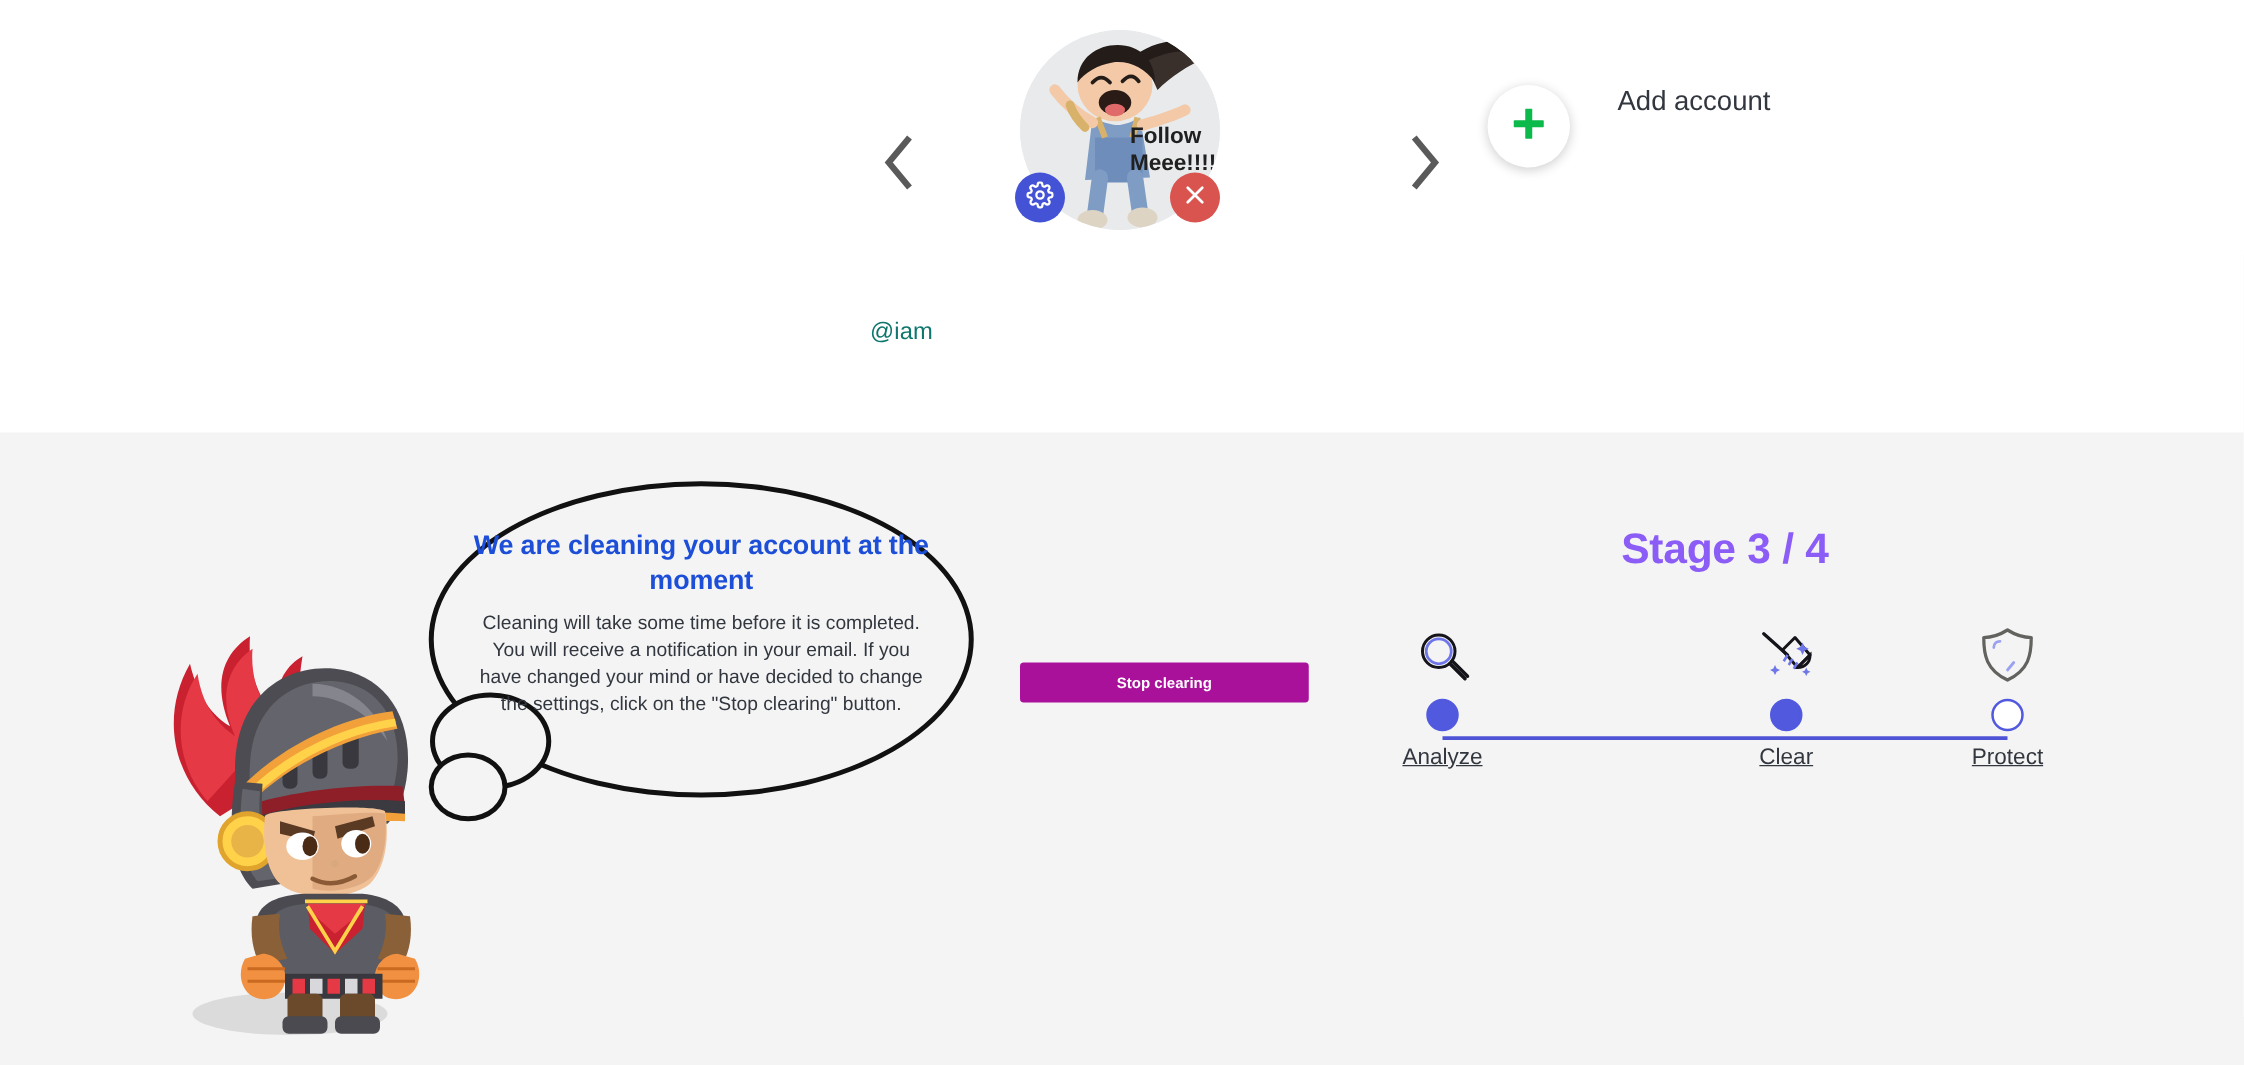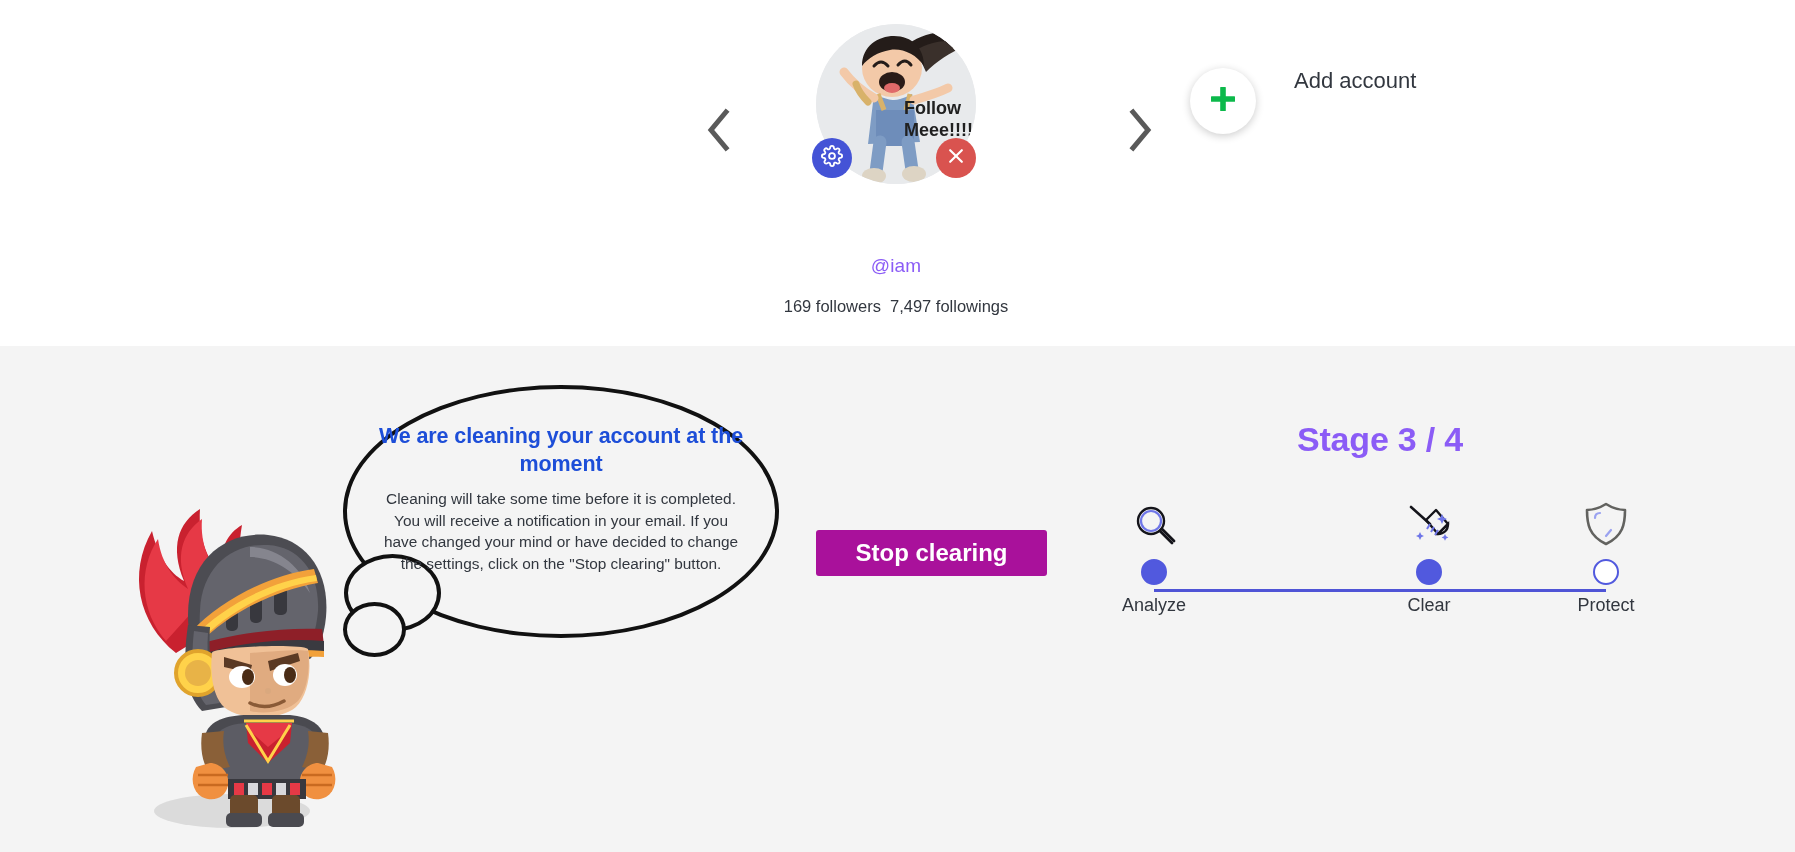--- a/index.html
+++ b/index.html
@@ -114,23 +114,22 @@
     justify-content: center;
     cursor: pointer;
     z-index: 5;
   }
 
   #account-handle {
     position: absolute;
     left: -110px;
     top: 241px;
     width: 400px;
-    text-align: center;
     font-size: 19px;
-    color: #8b5cf6;
+    color: #0f766e;
     letter-spacing: 0.1px;
   }
   #account-stats {
     position: absolute;
     left: -110px;
     top: 283px;
     width: 400px;
     text-align: center;
     font-size: 16.5px;
     color: #32373f;
@@ -245,27 +244,27 @@
     line-height: 1.41;
     color: #32373f;
   }
 
   
   #stop-clearing-button {
     position: absolute;
     left: 816px;
     top: 530px;
     width: 231px;
-    height: 46px;
+    height: 32px;
     background: #a9119b;
     border: none;
     border-radius: 3px;
     color: #ffffff;
     font-family: "Liberation Sans", sans-serif;
-    font-size: 24px;
+    font-size: 12px;
     font-weight: bold;
     cursor: pointer;
     padding: 0;
   }
 
   
   #stage-panel {
     position: absolute;
     left: 1110px;
     top: 420px;
@@ -326,20 +325,21 @@
     border: 2px solid #5159de;
   }
   .step-dot.todo {
     background: #ffffff;
     border: 2px solid #5159de;
   }
   .step-label {
     margin-top: 10px;
     font-size: 18px;
     color: #32373f;
+    text-decoration: underline;
   }
   #step-0 { left: 44px; }
   #step-1 { left: 195px; }
   #step-2 { left: 319px; }
   #step-3 { left: 496px; }
 </style>
 </head>
 <body>
 
 <div id="account-section">
@@ -423,23 +423,20 @@
             <svg width="20" height="20" viewBox="0 0 24 24" fill="none" stroke="#ffffff" stroke-width="2.6" stroke-linecap="round">
               <line x1="5" y1="5" x2="19" y2="19"></line>
               <line x1="19" y1="5" x2="5" y2="19"></line>
             </svg>
           </span>
         </div>
       </div>
 
       <div id="account-handle">@iam</div>
 
-      <div id="account-stats">
-        <span>169 followers</span><span class="stat-gap"></span><span>7,497 followings</span>
-      </div>
     </div>
 
     <div id="add-account">
       <div id="add-account-circle">
         <span>
           <svg width="30" height="30" viewBox="0 0 30 30">
             <rect x="12.2" y="3" width="5.6" height="24" rx="0.6" fill="#0cb94b"></rect>
             <rect x="3" y="12.2" width="24" height="5.6" rx="0.6" fill="#0cb94b"></rect>
           </svg>
         </span>

